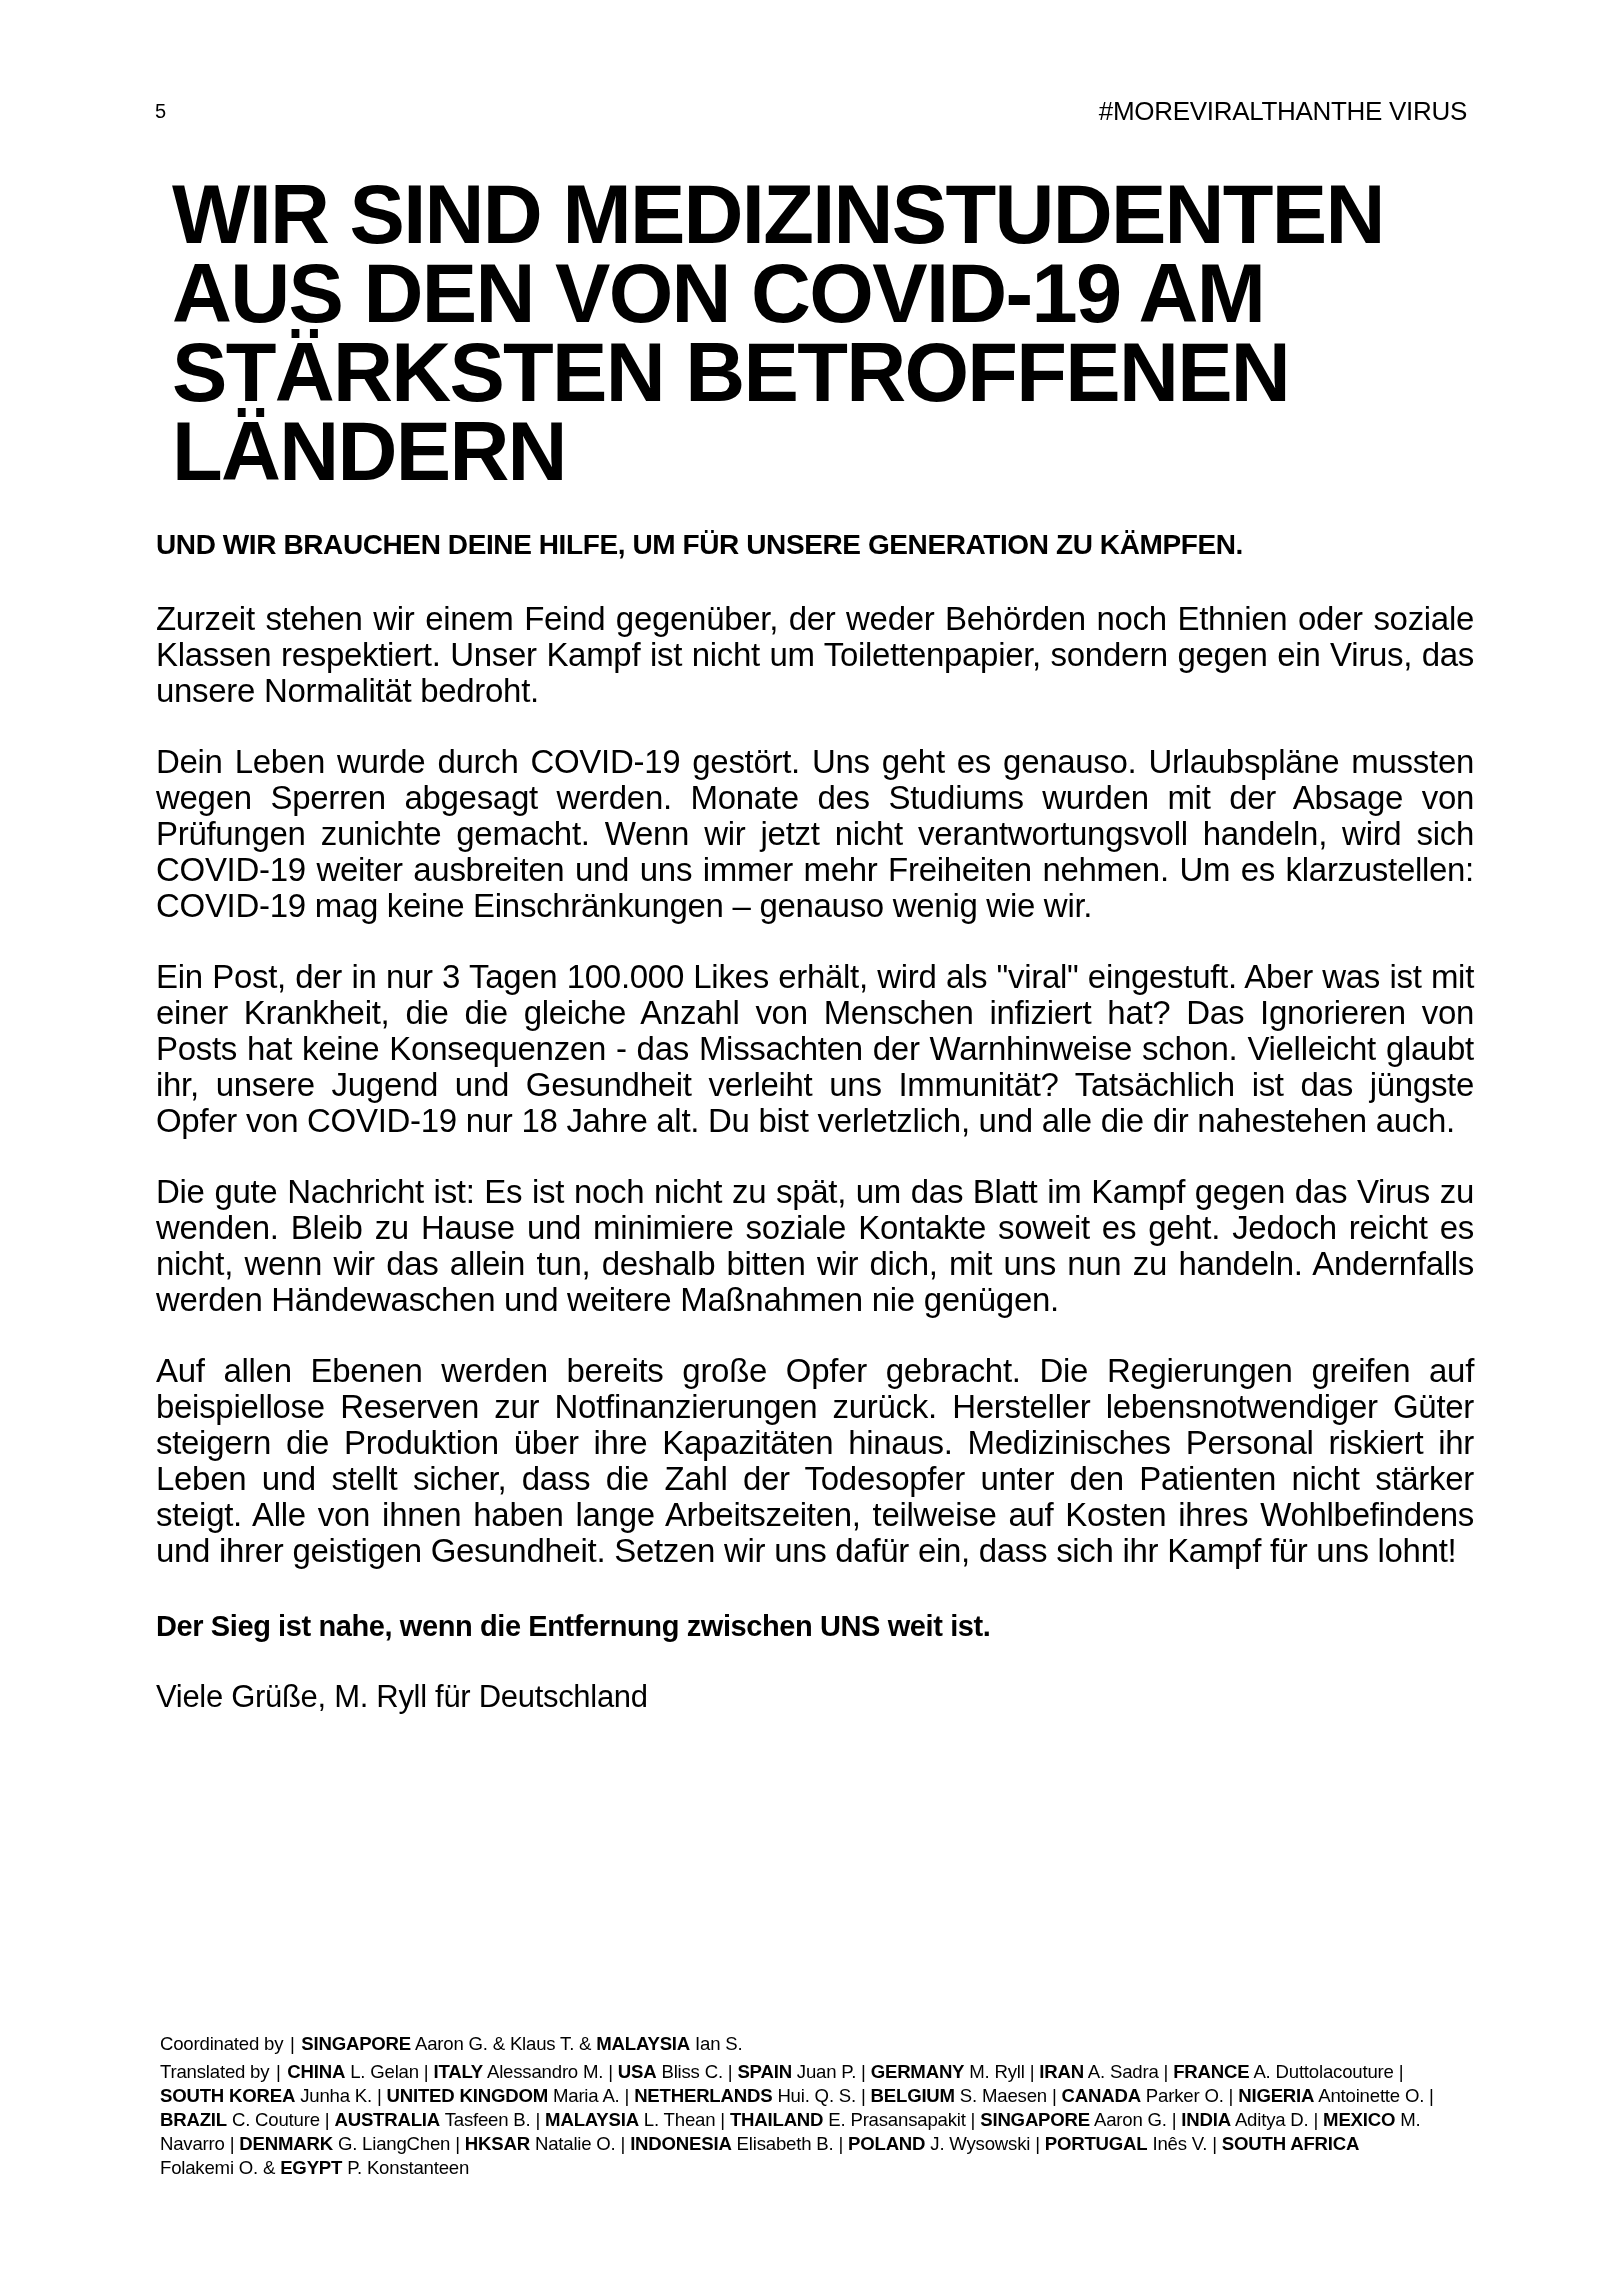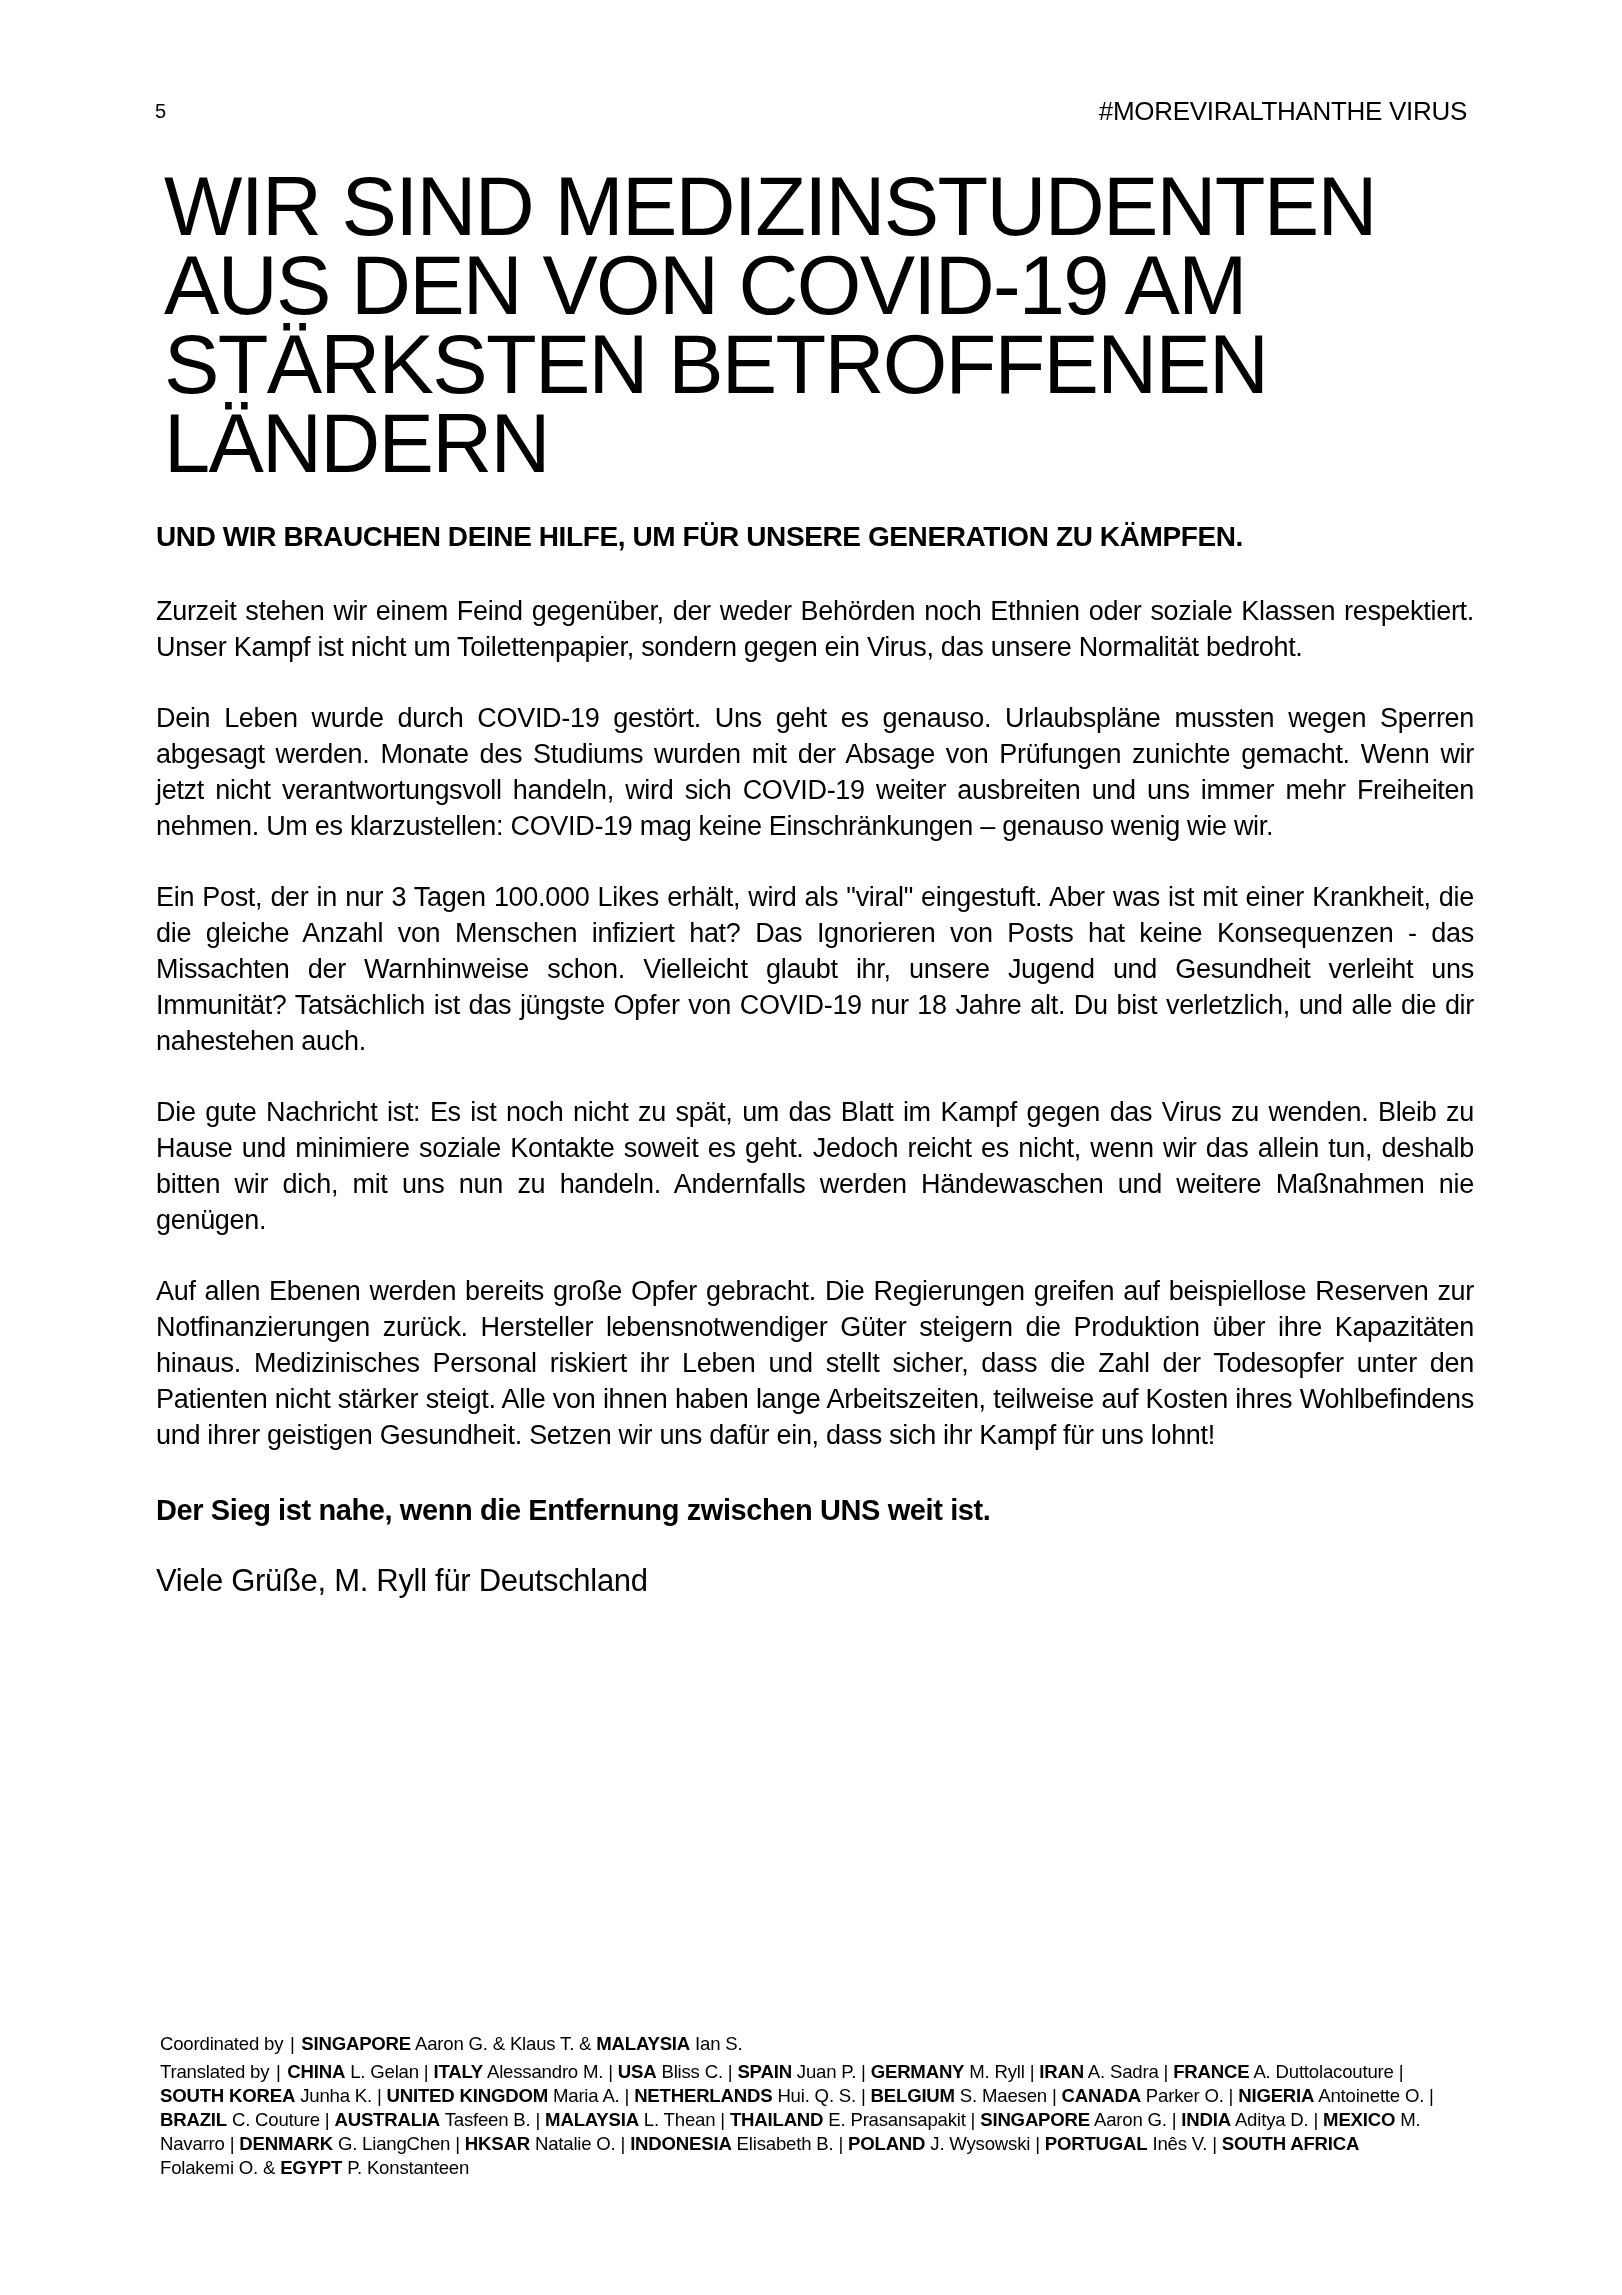--- a/index.html
+++ b/index.html
@@ -30,38 +30,38 @@
     line-height: 24px;
     letter-spacing: -0.3px;
   }
   .content {
     position: absolute;
     left: 156px;
     top: 159px;
     width: 1318px;
   }
   .title {
-    margin: 8px;
-    font-weight: normal;
+    margin: 16px;
+    font-weight: bold;
     font-size: 83px;
     line-height: 79px;
     letter-spacing: -1.7px;
     text-transform: uppercase;
   }
   .title-line { display: block; }
   .subtitle {
     margin: 37px 0 0 0;
     font-weight: bold;
     font-size: 28px;
     line-height: 34px;
     letter-spacing: -0.4px;
   }
   .body-para {
     margin: 35px 0 0 0;
-    font-size: 27px;
+    font-size: 33px;
     line-height: 36px;
     text-align: justify;
     letter-spacing: -0.3px;
   }
   .body-para.first { margin-top: 39px; }
   .closing {
     margin: 39px 0 16px 0;
     font-weight: bold;
     font-size: 29px;
     line-height: 36px;

